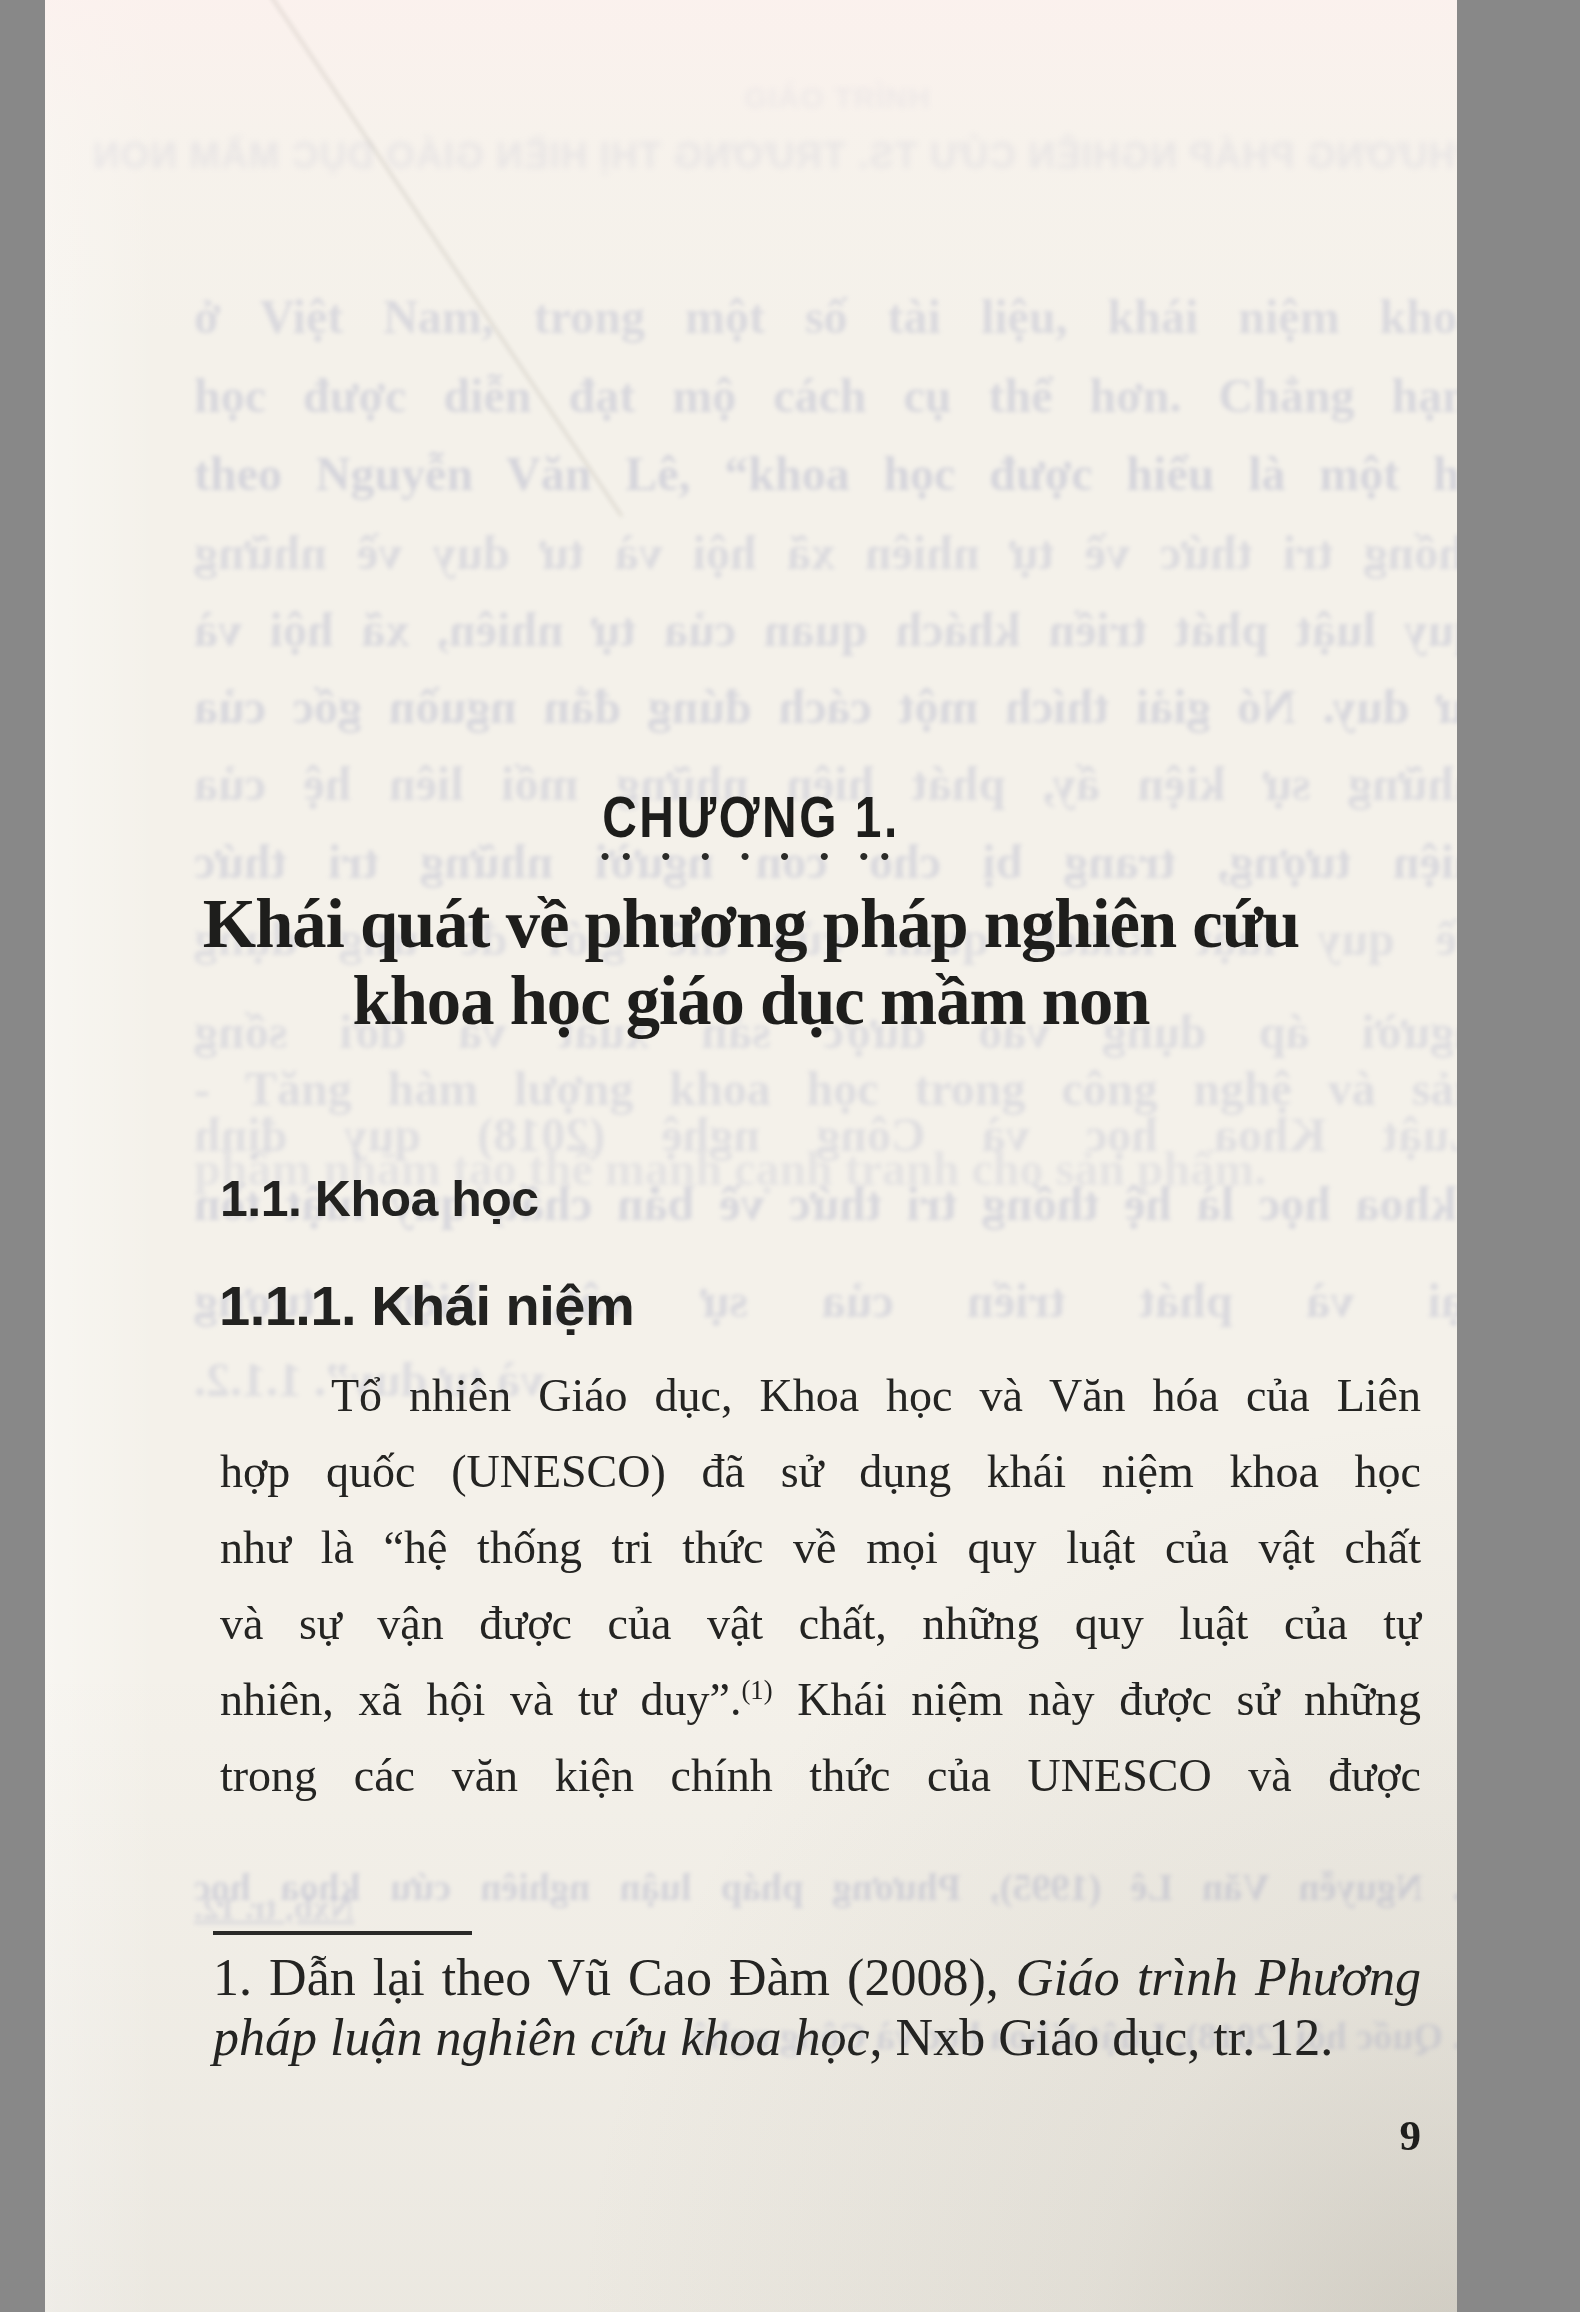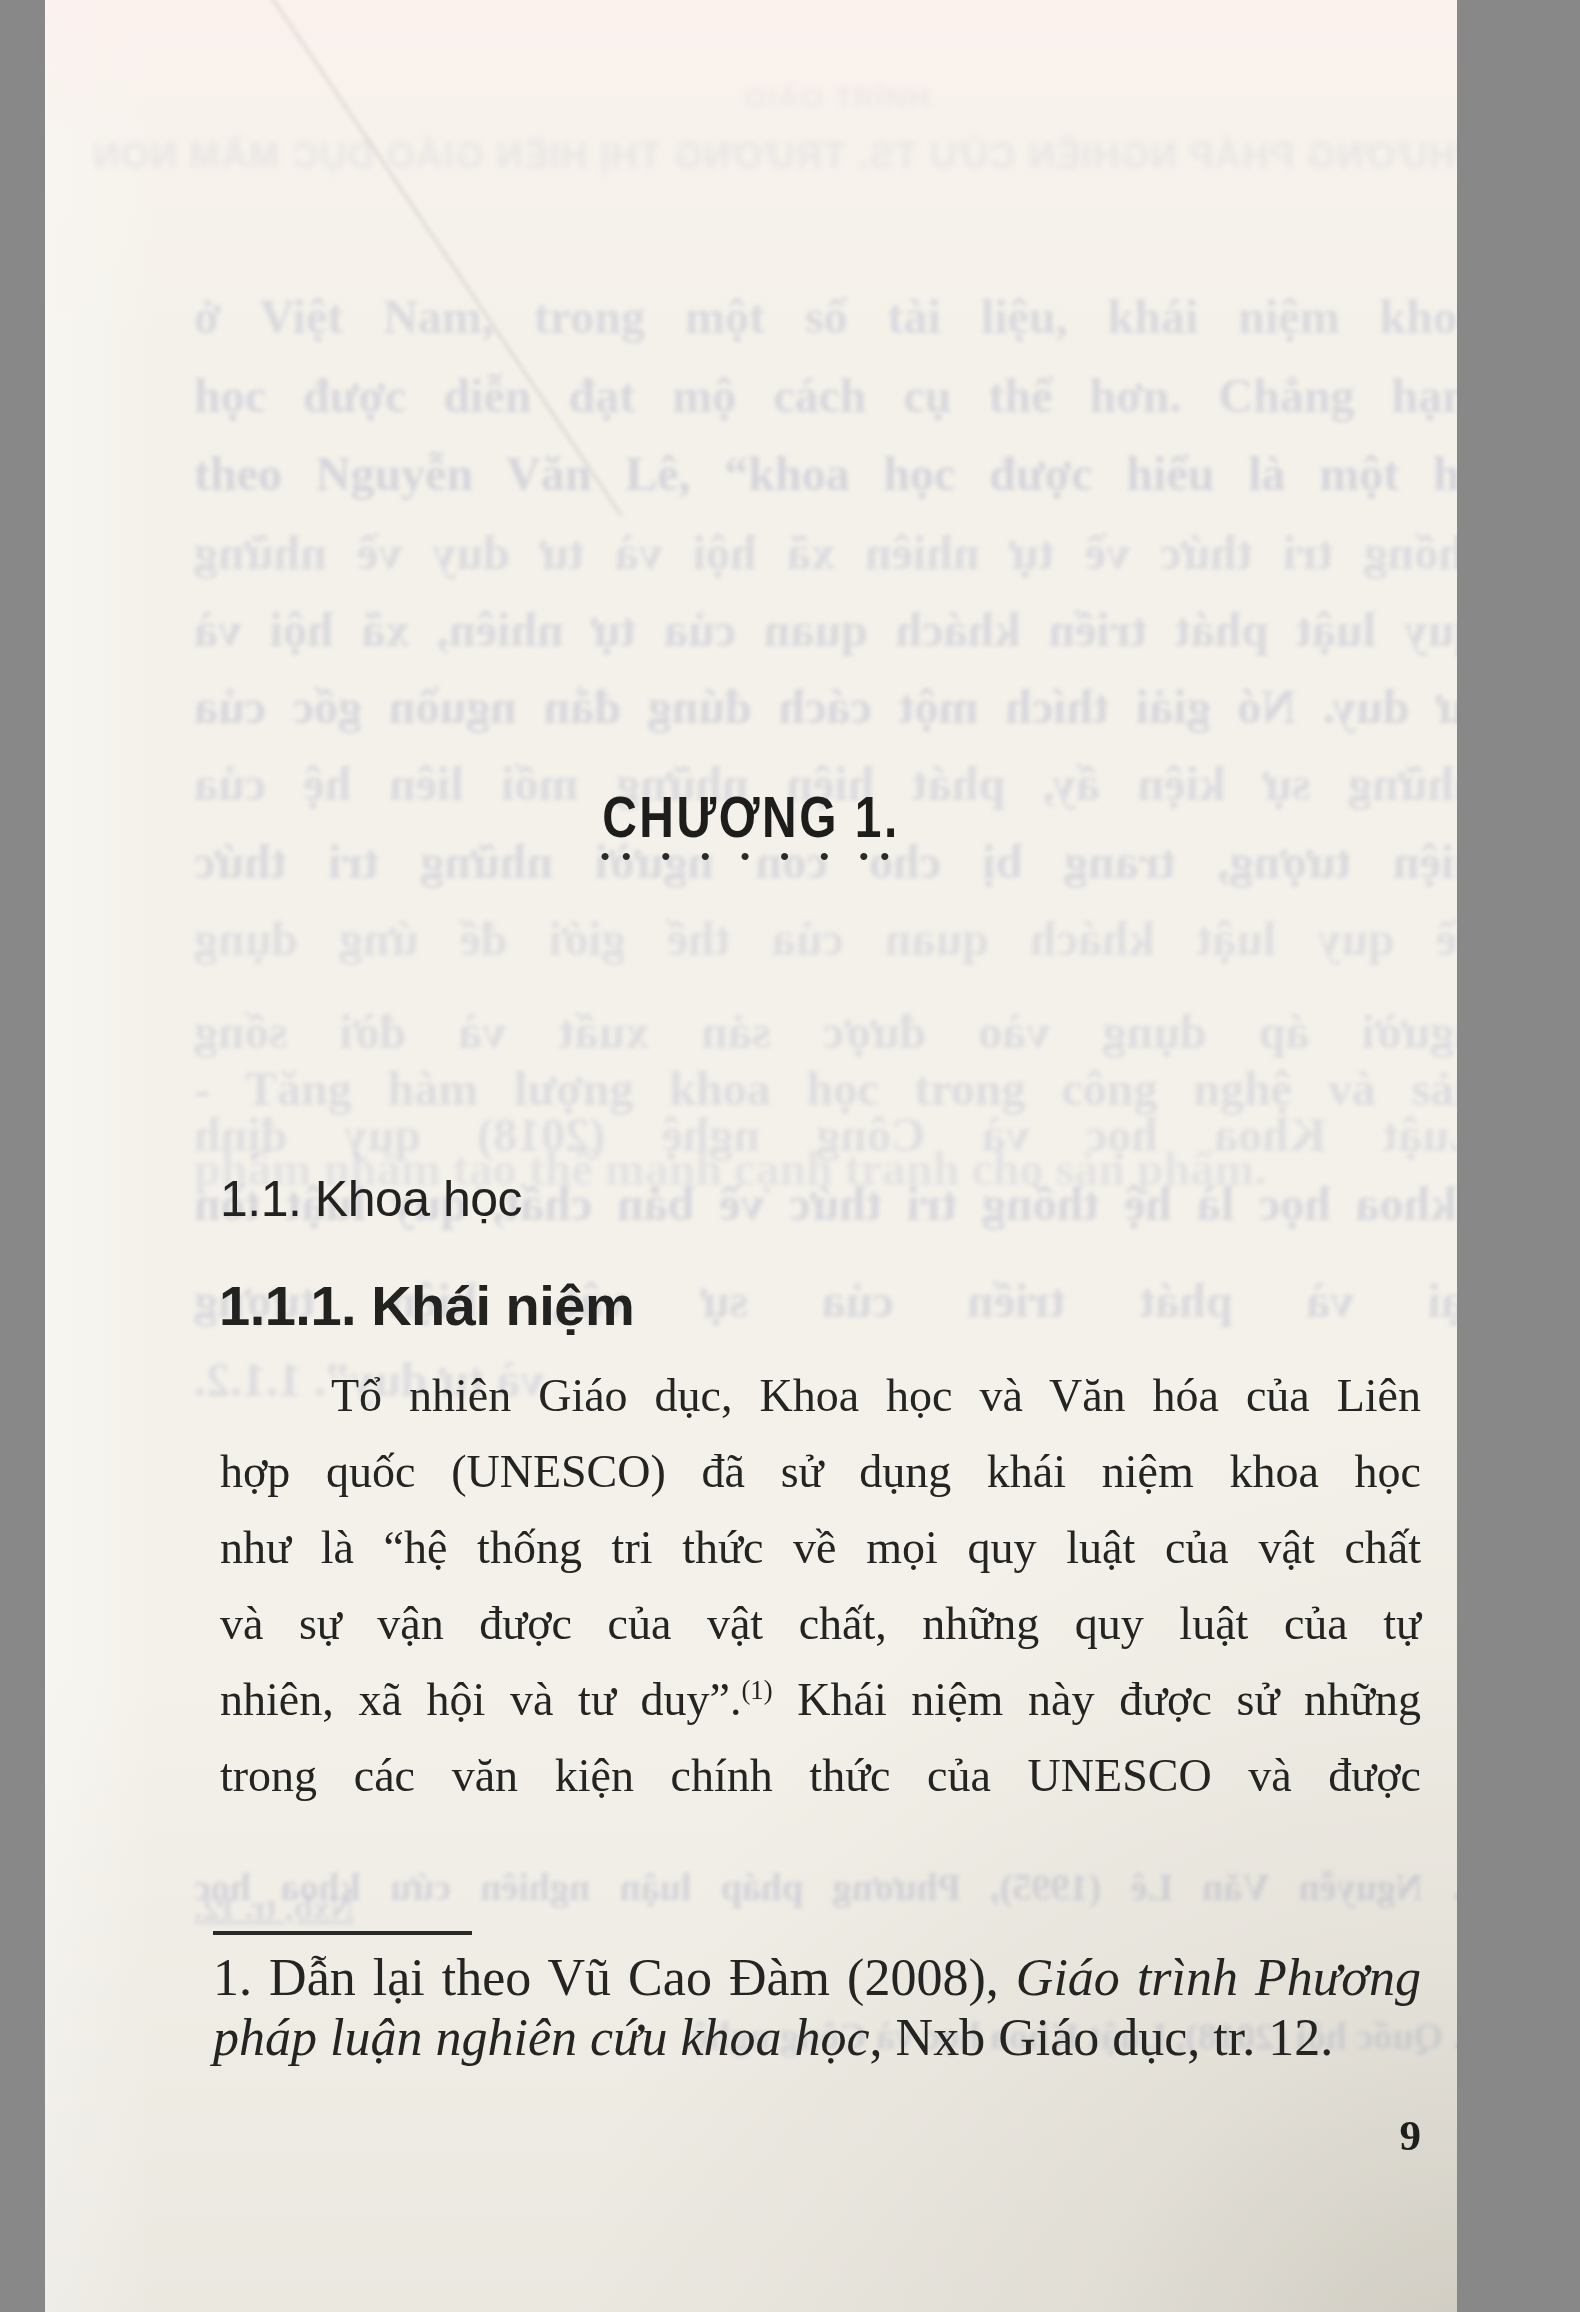--- a/index.html
+++ b/index.html
@@ -57,21 +57,21 @@
     position:absolute;top:885px;left:0;width:100%;
     text-align:center;font-weight:700;color:#1e1e1c;
   }
   .title-line{
     font-size:70px;line-height:77px;letter-spacing:-1px;
     transform:scaleX(0.98);
   }
   .section-heading{
     position:absolute;top:1170px;left:175px;
     font-family:"Liberation Sans", sans-serif;
-    font-weight:400;font-size:50px;color:#222220;letter-spacing:-0.5px;
+    font-weight:700;font-size:50px;color:#222220;letter-spacing:-0.5px;
   }
   .subsection-heading{
     position:absolute;top:1273px;left:174px;
     font-family:"Liberation Sans", sans-serif;
     font-weight:700;font-size:56px;color:#222220;letter-spacing:-0.5px;
   }
   .body-text{
     position:absolute;top:1358px;left:175px;width:1201px;
     font-size:46px;line-height:76px;color:#242422;
   }
@@ -122,20 +122,24 @@
       <div class="bleed-line a-r mir" style="top: 1352px; left: 149px; width: 1287px; font-size: 48px; opacity: 0.22;">và tư duy”.  1.1.2.</div>
       <div class="bleed-line a-j mir" style="top: 1865px; left: 149px; width: 1287px; font-size: 38px; opacity: 0.3;">1. Nguyễn Văn Lê (1995), Phương pháp luận nghiên cứu khoa học</div>
       <div class="bleed-line a-r mir" style="top: 1889px; left: 149px; width: 1287px; font-size: 34px; opacity: 0.24; text-decoration: underline;">Nxb, tr. 12.</div>
       <div class="bleed-line a-l mir" style="top: 2014px; left: 149px; width: 1287px; font-size: 38px; opacity: 0.26;">2. Quốc hội (2018), Luật Khoa học và Công nghệ.</div>
     </div>
 
   <div class="chapter-label">CHƯƠNG 1.</div>
 
   <div class="chapter-dots">•• • • • • • ••</div>
 
+  <div class="chapter-title">
+    <div class="title-line">Khái quát về phương pháp nghiên cứu</div>
+    <div class="title-line">khoa học giáo dục mầm non</div>
+  </div>
 
   <div class="section-heading">1.1. Khoa học</div>
 
   <div class="subsection-heading">1.1.1. Khái niệm</div>
 
   <div class="body-text">
     <div class="bline indent">Tổ nhiên Giáo dục, Khoa học và Văn hóa của Liên</div>
     <div class="bline">hợp quốc (UNESCO) đã sử dụng khái niệm khoa học</div>
     <div class="bline">như là “hệ thống tri thức về mọi quy luật của vật chất</div>
     <div class="bline">và sự vận được của vật chất, những quy luật của tự</div>

